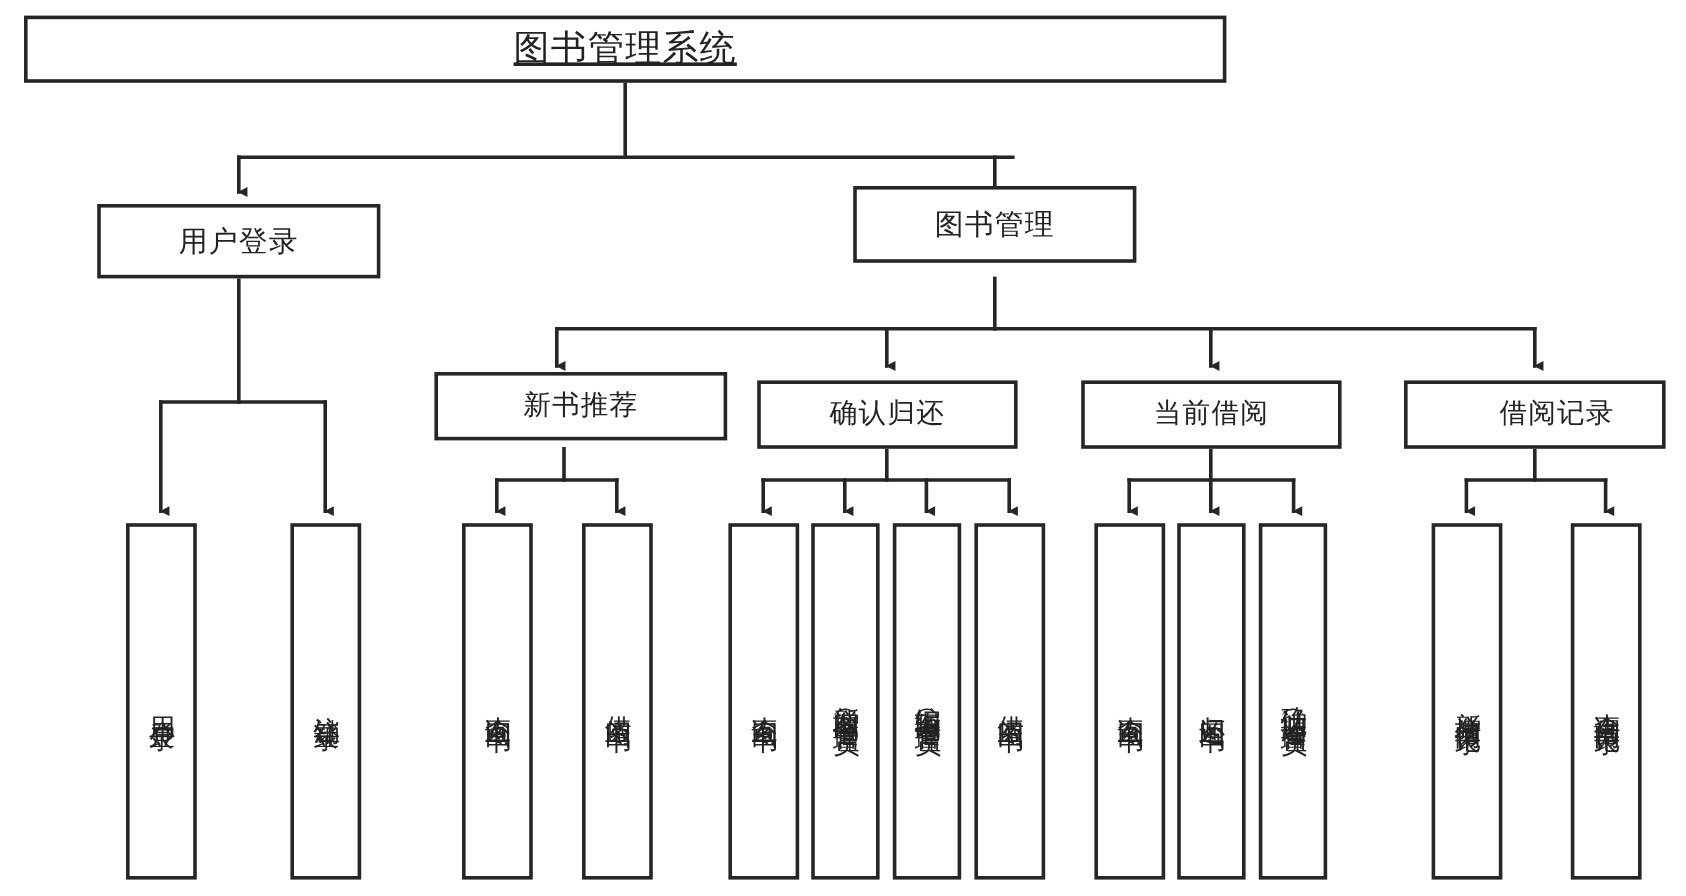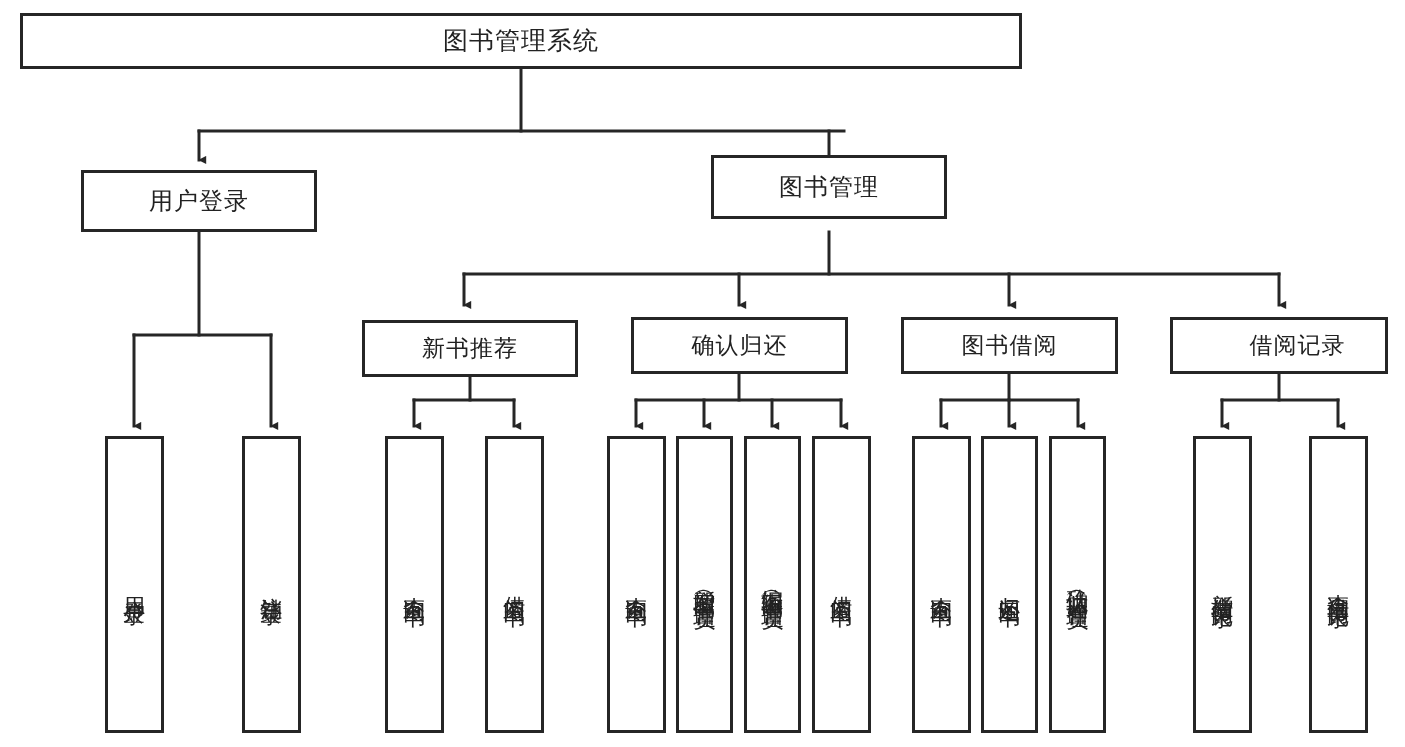--- a/index.html
+++ b/index.html
@@ -40,21 +40,21 @@
     letter-spacing: 1px;
     white-space: nowrap;
     user-select: none;
   }
   .node-box.vertical .node-label {
     writing-mode: vertical-rl;
     text-orientation: upright;
     letter-spacing: 3px;
     font-size: 22px;
   }
-  .node-box.level-0 .node-label { font-size: 25px; }
+  .node-box.level-0 .node-label { font-size: 30px; text-decoration: underline; }
   .node-box.level-1 .node-label { font-size: 24px; }
   .node-box.level-2 .node-label { font-size: 23px; }
   .watermark {
     position: absolute;
     right: 10px;
     bottom: 6px;
     font-size: 19px;
     color: #b9bcc0;
     letter-spacing: 0.5px;
     white-space: nowrap;
@@ -120,28 +120,28 @@
     <span class="node-label">图书管理系统</span>
   </div>
 
   <div class="node-box level-1" style="left:81px; top:170px; width:236px; height:62px;">
     <span class="node-label">用户登录</span>
   </div>
   <div class="node-box level-1" style="left:711px; top:155px; width:236px; height:64px;text-align:center;">
     <span class="node-label">图书管理</span>
   </div>
 
-  <div class="node-box level-2" style="left:362px; top:320px; width:216px; height:57px;">
+  <div class="node-box level-2" style="left:362px; top:310px; width:244px; height:57px;">
     <span class="node-label">新书推荐</span>
   </div>
   <div class="node-box level-2" style="left:631px; top:317px; width:217px; height:57px;">
     <span class="node-label">确认归还</span>
   </div>
   <div class="node-box level-2" style="left:901px; top:317px; width:217px; height:57px;">
-    <span class="node-label">图书借阅</span>
+    <span class="node-label">当前借阅</span>
   </div>
   <div class="node-box level-2" style="left:1170px; top:317px; width:218px; height:57px;padding-left:37px;">
     <span class="node-label">借阅记录</span>
   </div>
 
   <div class="node-box vertical" style="left:105px; top:436px; width:59px; height:297px;">
     <span class="node-label">用户登录</span>
   </div>
   <div class="node-box vertical" style="left:242px; top:436px; width:59px; height:297px;">
     <span class="node-label">注销登录</span>

